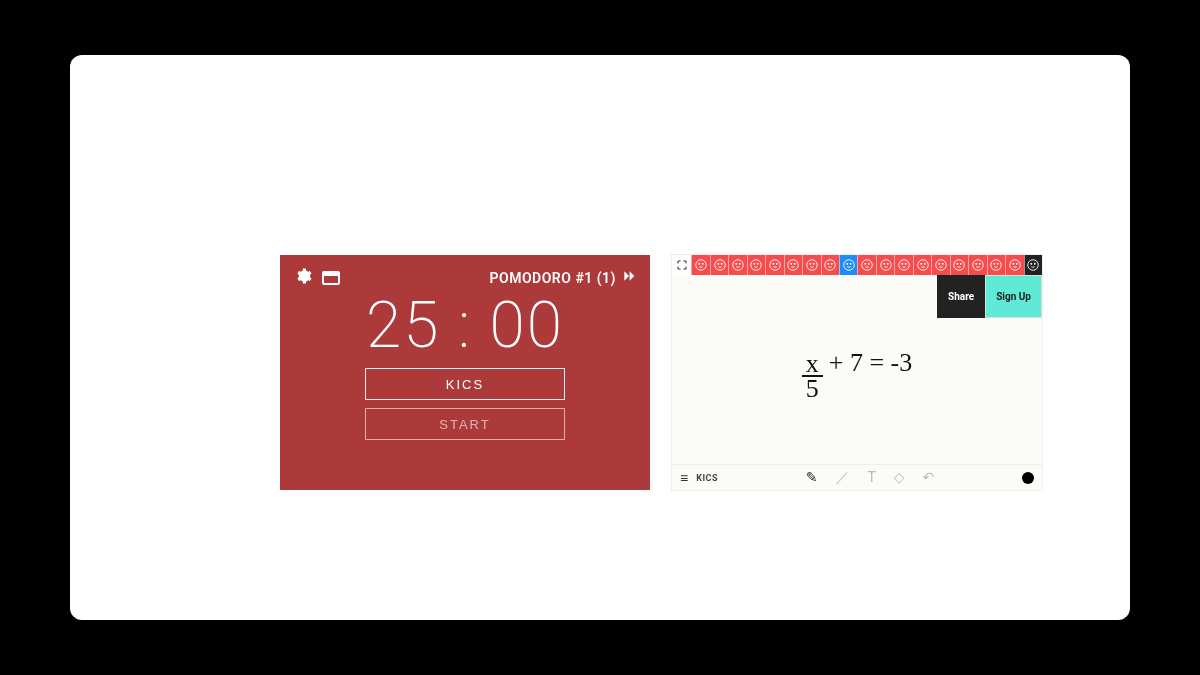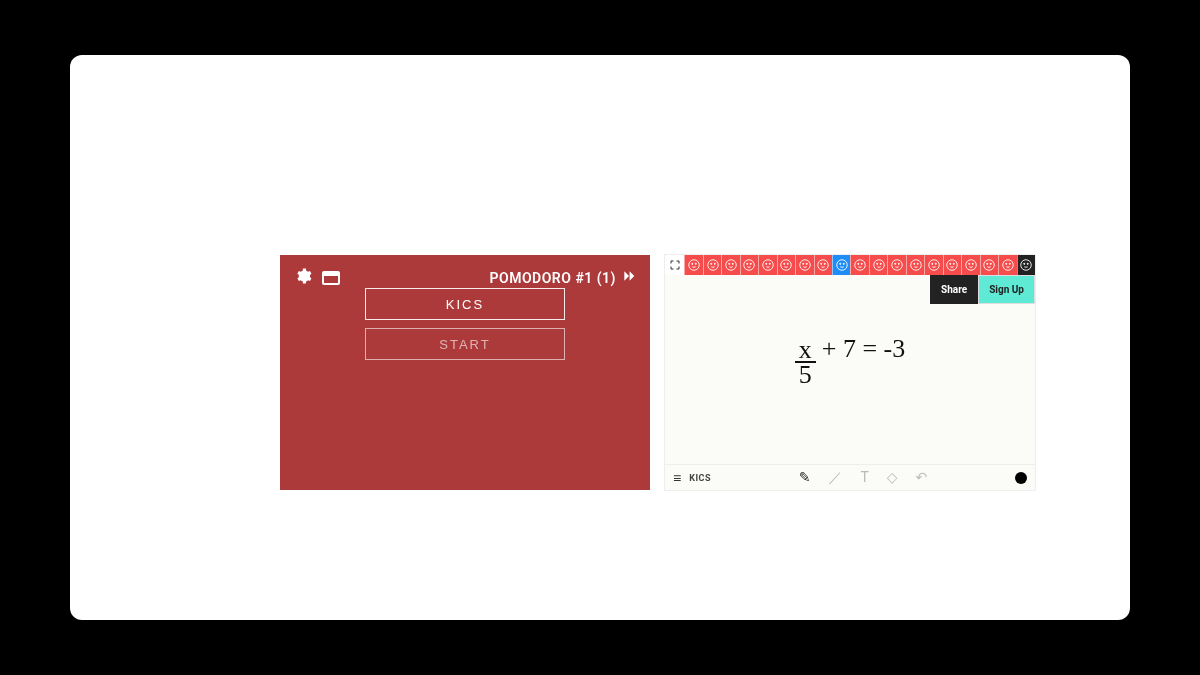--- a/index.html
+++ b/index.html
@@ -18,21 +18,21 @@
     background: #fff;
     border-radius: 12px;
     box-shadow: 0 18px 35px rgba(0,0,0,0.45);
     position: relative;
   }
   .content {
     position: absolute;
     top: 200px;
     left: 210px;
     display: flex;
-    gap: 15px;
+    gap: 22px;
   }
   
   .pomo {
     width: 370px;
     height: 235px;
     background: #ad3a3a;
     color: #fff;
     padding: 12px 14px 14px 14px;
     display: flex;
     flex-direction: column;
@@ -107,21 +107,21 @@
   }
   .avatar svg { width: 14px; height: 14px; }
   .avatar.blue { background: #1f8df5; }
   .avatar.dark { background: #222; }
   .board-header {
     display:flex; justify-content:flex-end; gap:0; padding: 0;
   }
   .hbtn {
     font-size: 10px;
     font-weight: 700;
-    padding: 8px 10px;
+    padding: 15px 10px;
     cursor:pointer;
     border:1px solid #ddd;
   }
   .hbtn.share { background:#222; color:#fff; border-color:#222; }
   .hbtn.signup { background:#5eead4; color:#222; }
   .canvas {
     flex:1;
     display:flex;
     align-items:flex-start;
     justify-content:center;
@@ -178,20 +178,21 @@
         </div>
         <div class="pomo-title">
           <span>POMODORO #1 (1)</span>
           <span>
             <svg class="skip-icon" viewBox="0 0 24 24" fill="#fff">
                 <path d="M4 4l8 8-8 8V4zm9 0l8 8-8 8V4z"></path>
               </svg>
           </span>
         </div>
       </div>
+      <div class="timer">25 : 00</div>
       <div class="pomo-buttons">
         <button class="pomo-btn">KICS</button>
         <button class="pomo-btn stop">START</button>
       </div>
     </div>
 
     <div class="board">
       <div class="avatar-row">
         <div class="fs-btn">
           <svg viewBox="0 0 24 24" fill="none" stroke="#333" stroke-width="2">

